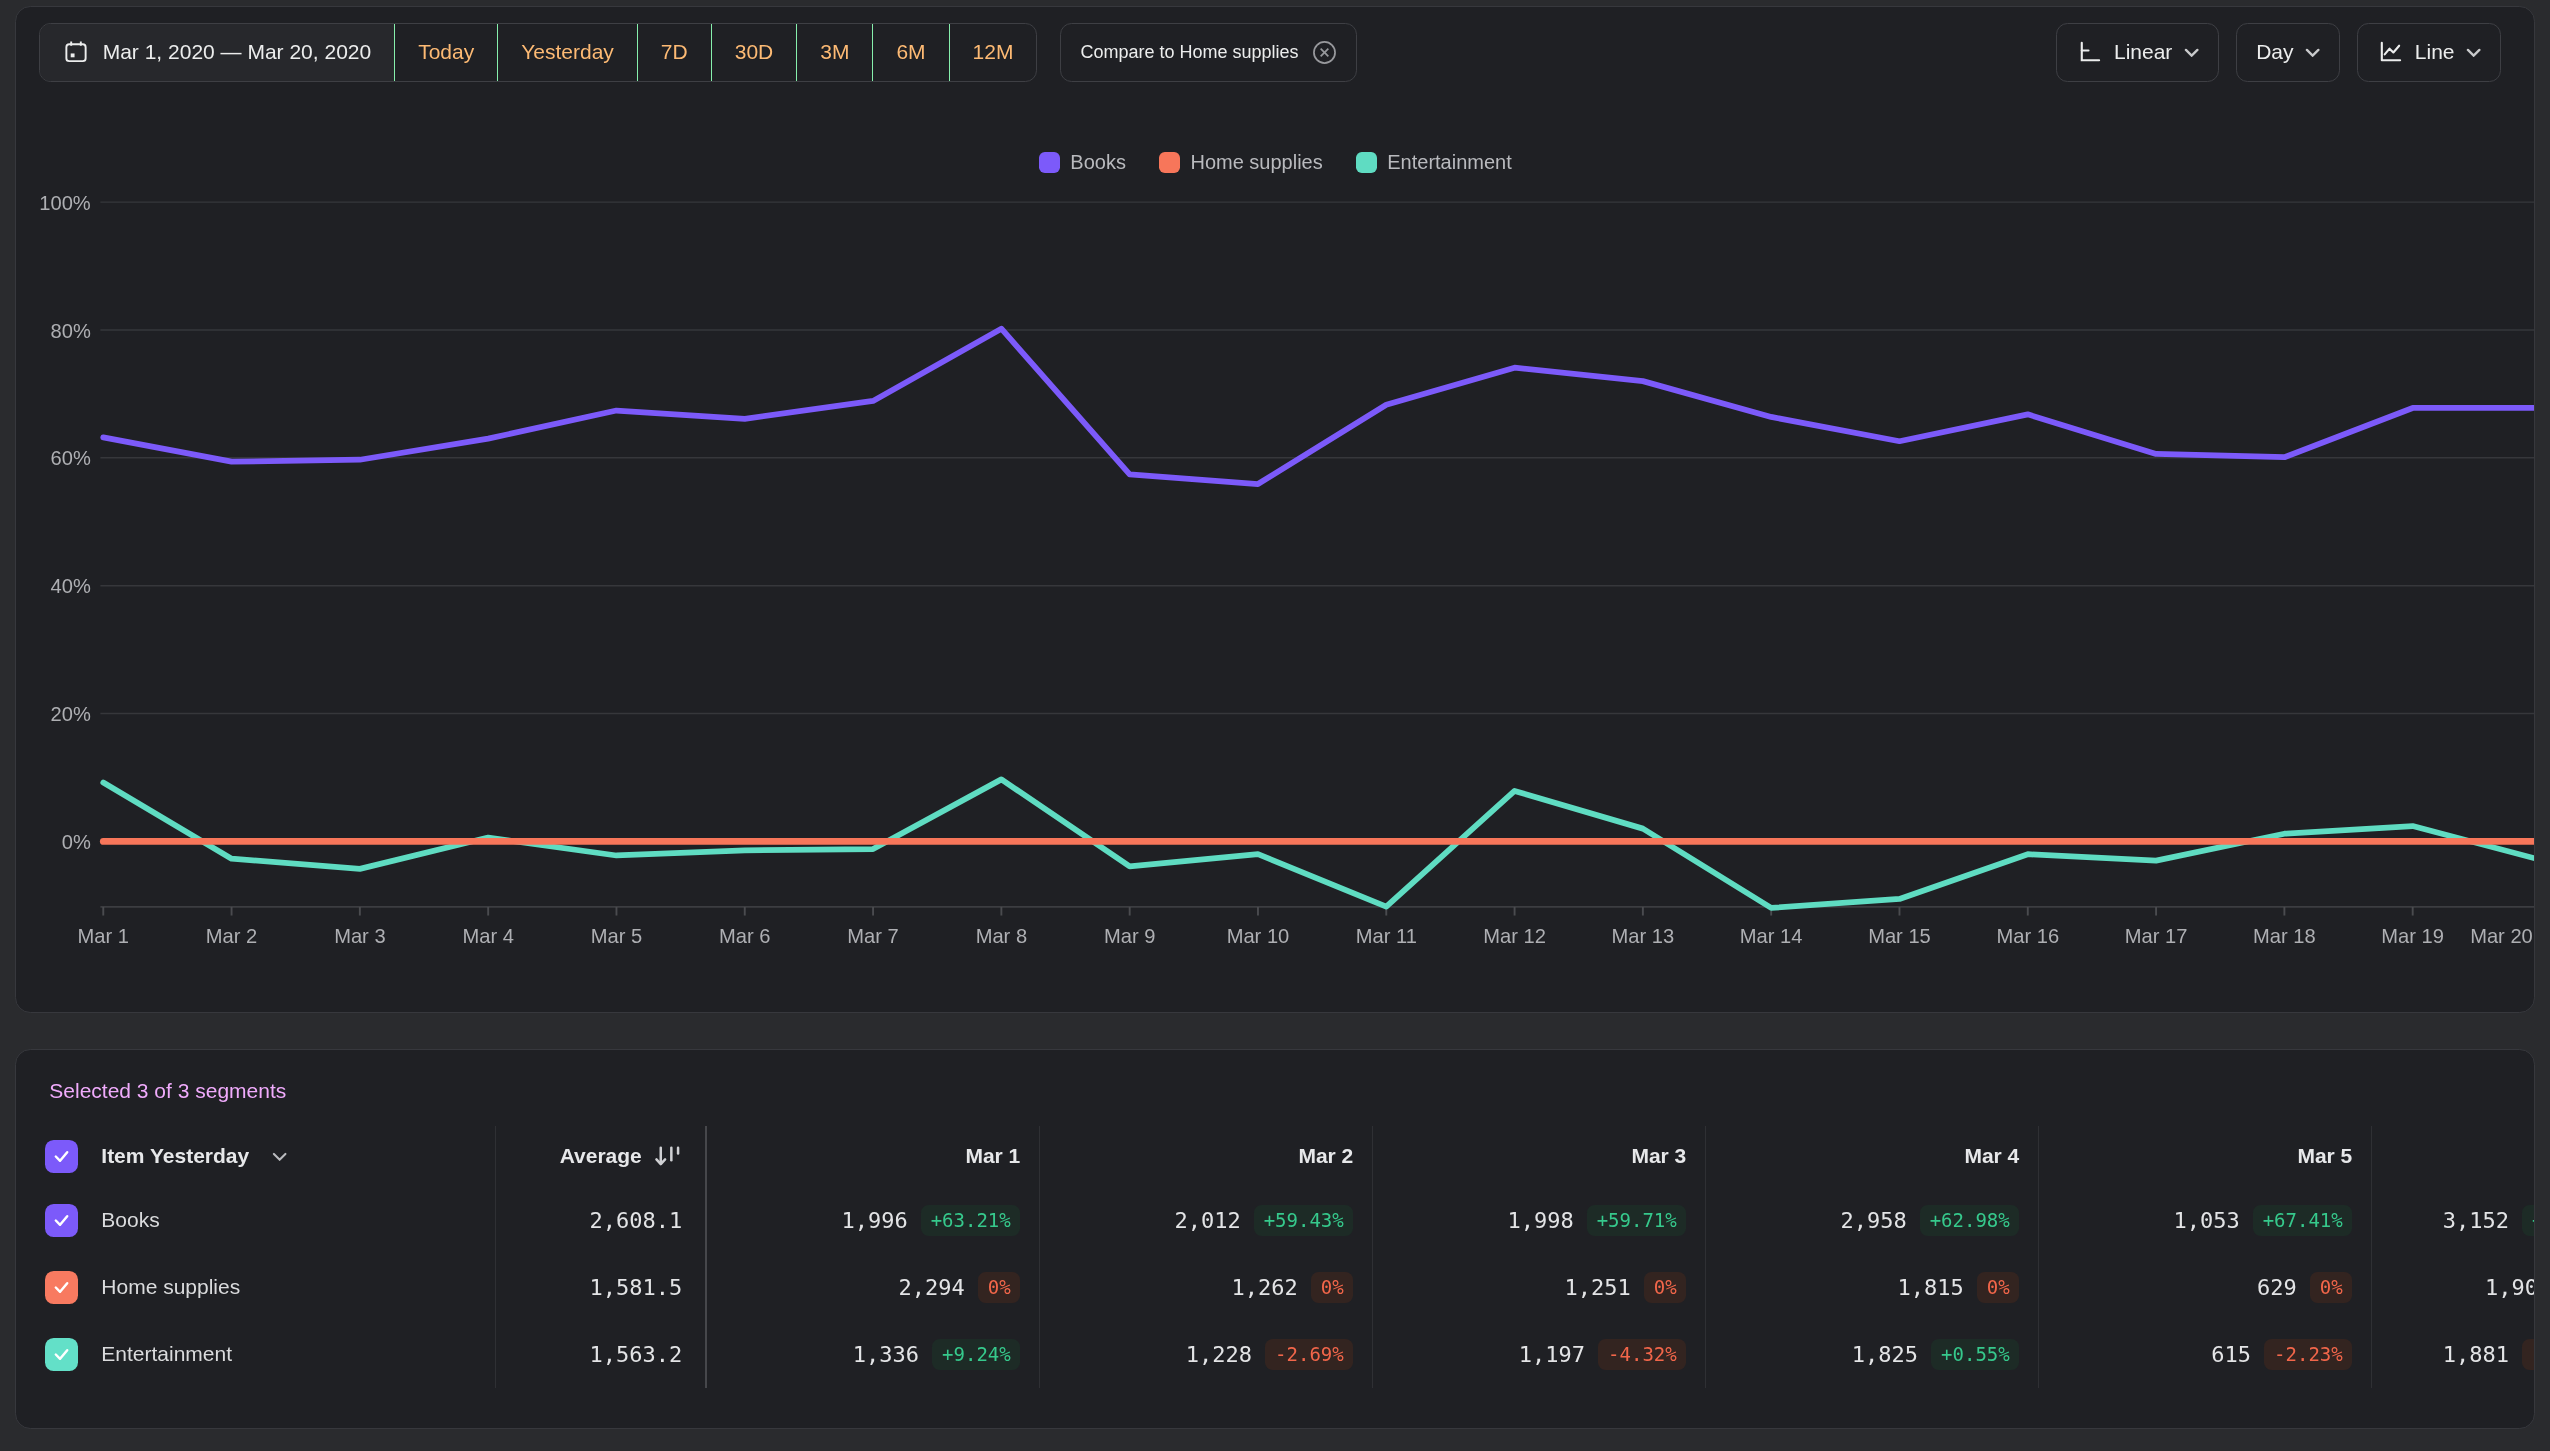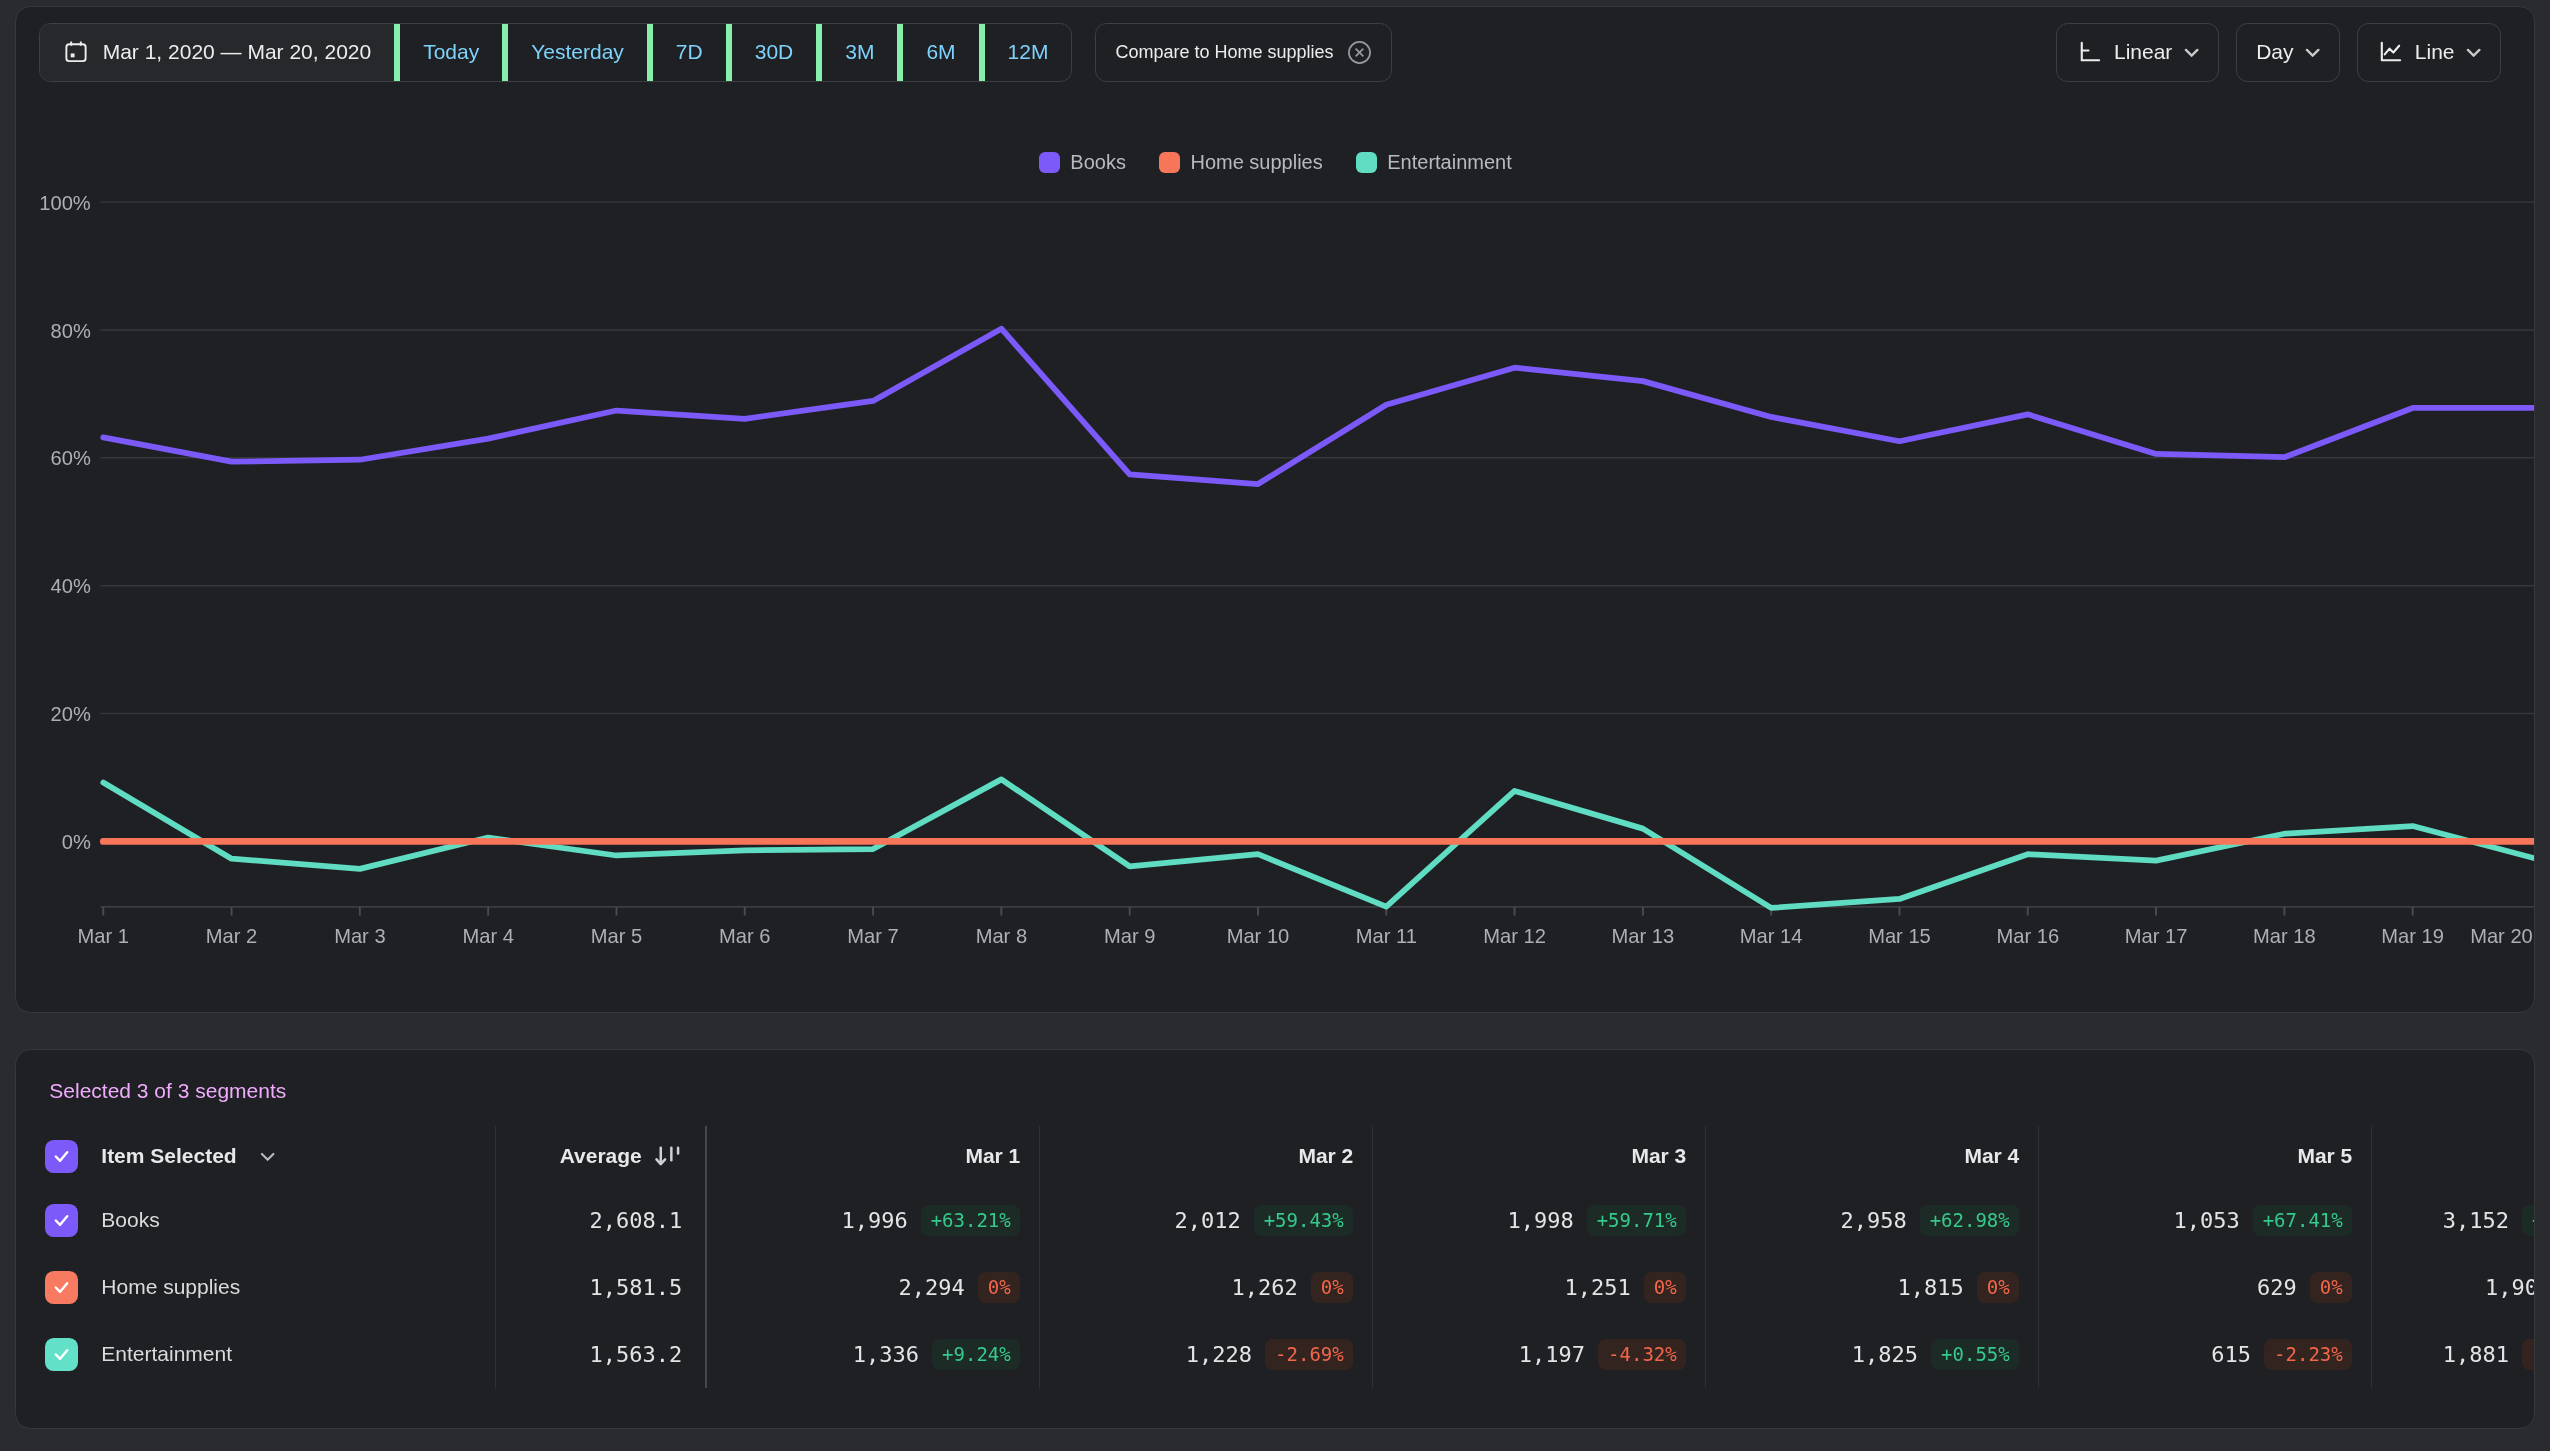--- a/index.html
+++ b/index.html
@@ -8,22 +8,22 @@
   .card { background:#1f2024; border:1px solid #37383d; border-radius:15.3px;
           margin-left:15.3px; width:2520px; position:relative; overflow:hidden; }
   #chart-card { margin-top:5.8px; height:1007px; }
   #table-card { margin-top:36px; height:380px; }
 
   
   .toolbar { position:absolute; top:16px; left:23px; right:33px; height:59px;
              display:flex; align-items:center; }
   .seg-group { display:flex; height:59px; border:1px solid #3e3f44; border-radius:11.5px;
                overflow:hidden; align-items:stretch; }
-  .seg { display:flex; align-items:center; padding:0 23px; color:#7dd3fc; font-size:21px;
-         border-left:6px solid #86efac; cursor:default; white-space:nowrap; }
+  .seg { display:flex; align-items:center; padding:0 23px; color:#fdba74; font-size:21px;
+         border-left:1px solid #86efac; cursor:default; white-space:nowrap; }
   .seg:first-child { border-left:none; }
   .seg.active { background:#27282c; color:#eceded; gap:13.4px; }
   .chip { display:flex; align-items:center; gap:13.4px; height:59px; margin-left:23px;
           border:1px solid #3e3f44; border-radius:11.5px; padding:0 19px;
           color:#eceded; font-size:18px; white-space:nowrap; }
   .tb-right { margin-left:auto; display:flex; gap:17px; }
   .dd { display:flex; align-items:center; gap:11.5px; height:59px; border:1px solid #3e3f44;
         border-radius:11.5px; padding:0 19px; color:#eceded; font-size:21px; white-space:nowrap; }
   .icon svg { display:block; }
 
@@ -216,21 +216,21 @@
 <div class="card" id="table-card">
   <div class="selected-heading">Selected 3 of 3 segments</div>
   <div id="tbl">
       <div class="trow hdr">
         <div class="cell-cat">
           <span class="checkbox" style="background:#7c5afa">
             <svg width="19" height="19" viewBox="0 0 20 20">
               <polyline points="4,10 8.5,14.5 16,5.5" fill="none" stroke="#ffffff" stroke-width="2.6" stroke-linecap="round" stroke-linejoin="round"></polyline>
             </svg>
           </span>
-          <span class="cat-label">Item Selected</span>
+          <span class="cat-label">Item Yesterday</span>
           <svg width="15.3" height="9.6" viewBox="0 0 16 10">
             <polyline points="2,2 8,8 14,2" fill="none" stroke="#b9babe" stroke-width="2.2" stroke-linecap="round"></polyline>
           </svg>
         </div>
         <div class="cell-avg">
           <span>Average</span>
           <svg width="29" height="25" viewBox="0 0 30 26">
             <line x1="8" y1="4" x2="8" y2="20" stroke="#cfd0d3" stroke-width="2.6" stroke-linecap="round"></line>
             <polyline points="3.5,16 8,21 12.5,16" fill="none" stroke="#cfd0d3" stroke-width="2.6" stroke-linecap="round" stroke-linejoin="round"></polyline>
             <line x1="19" y1="4" x2="19" y2="17" stroke="#cfd0d3" stroke-width="2.6" stroke-linecap="round"></line>

